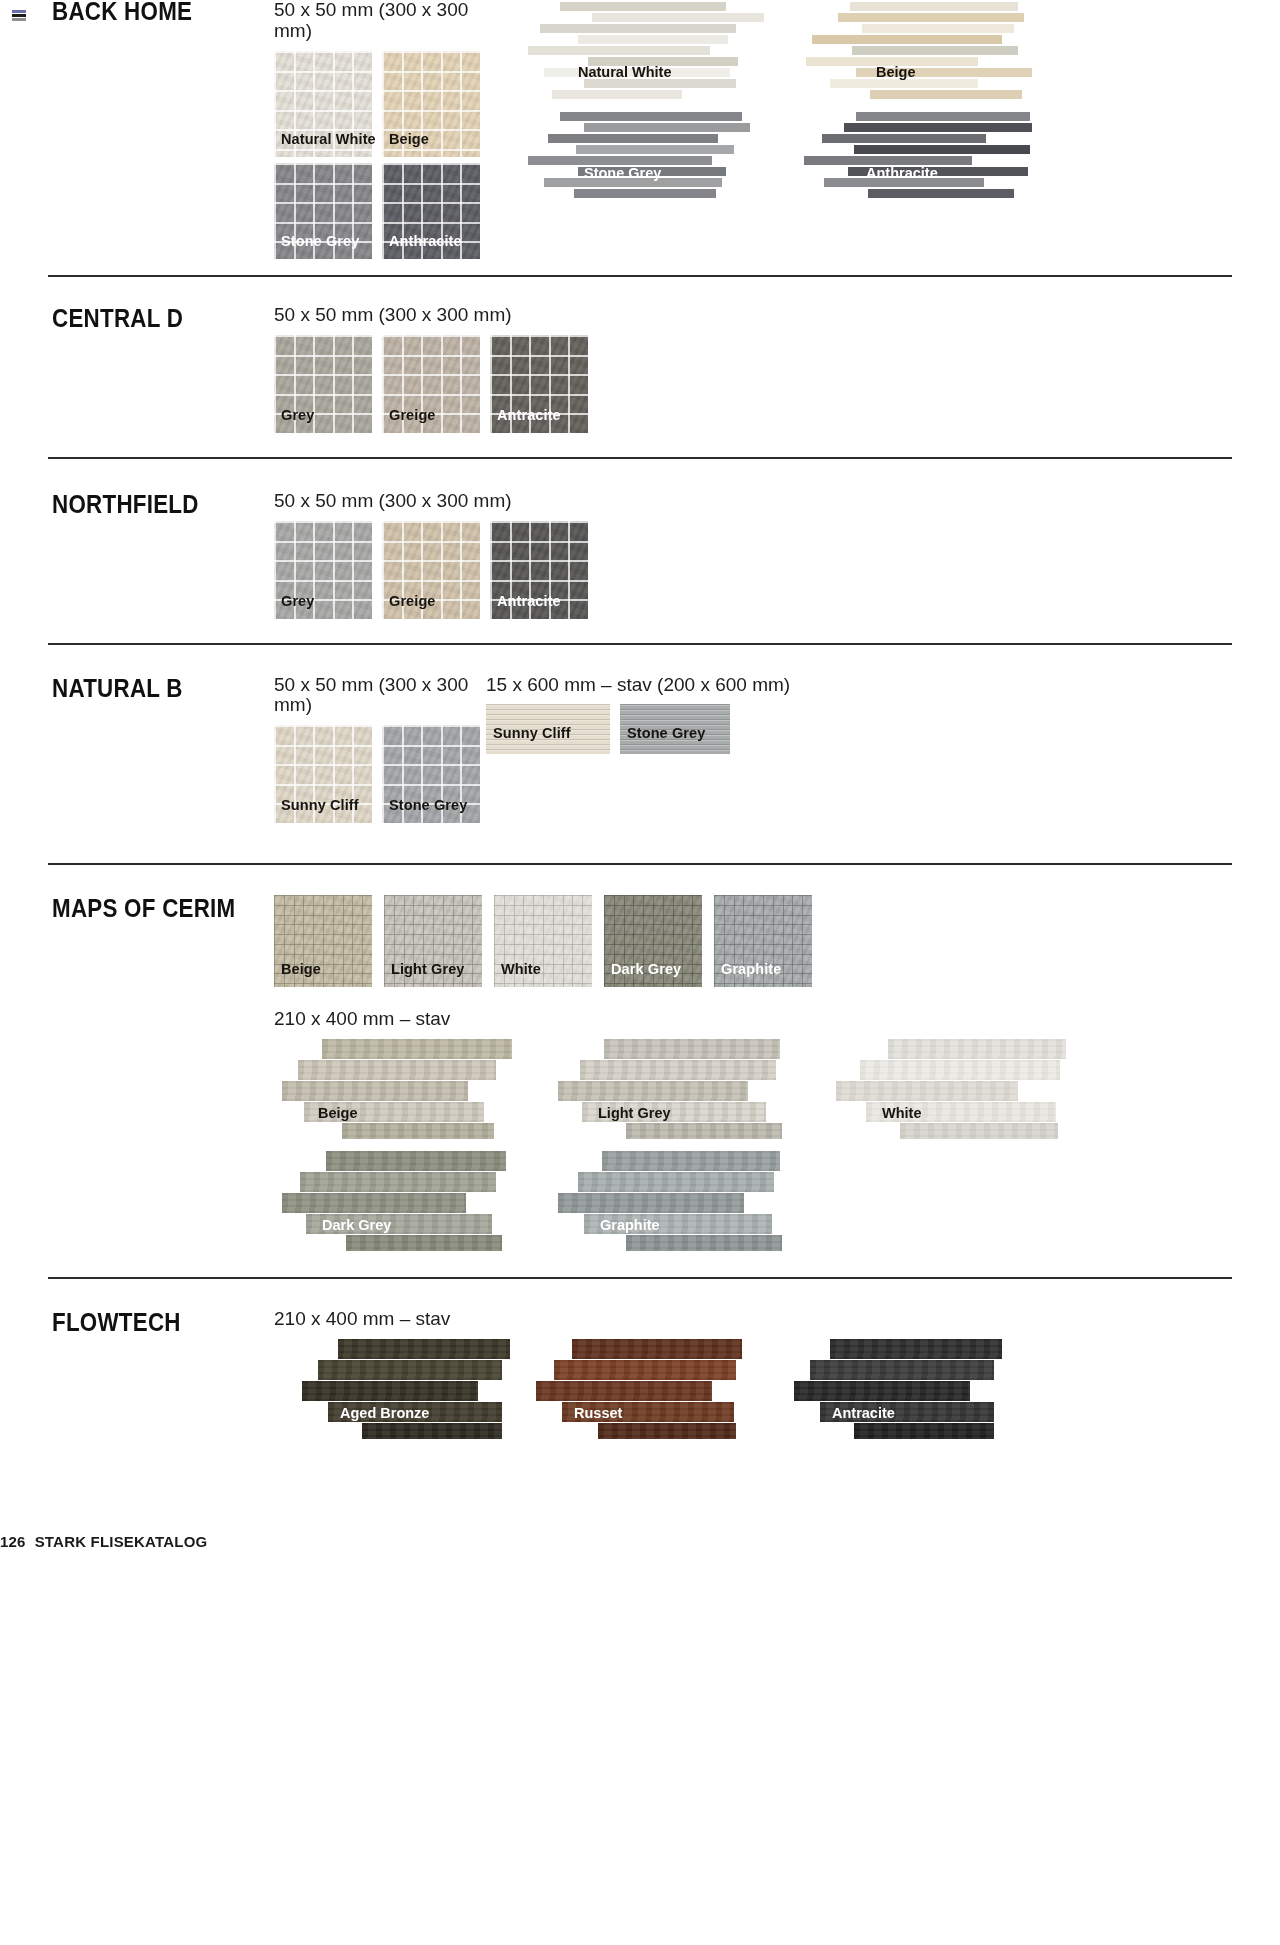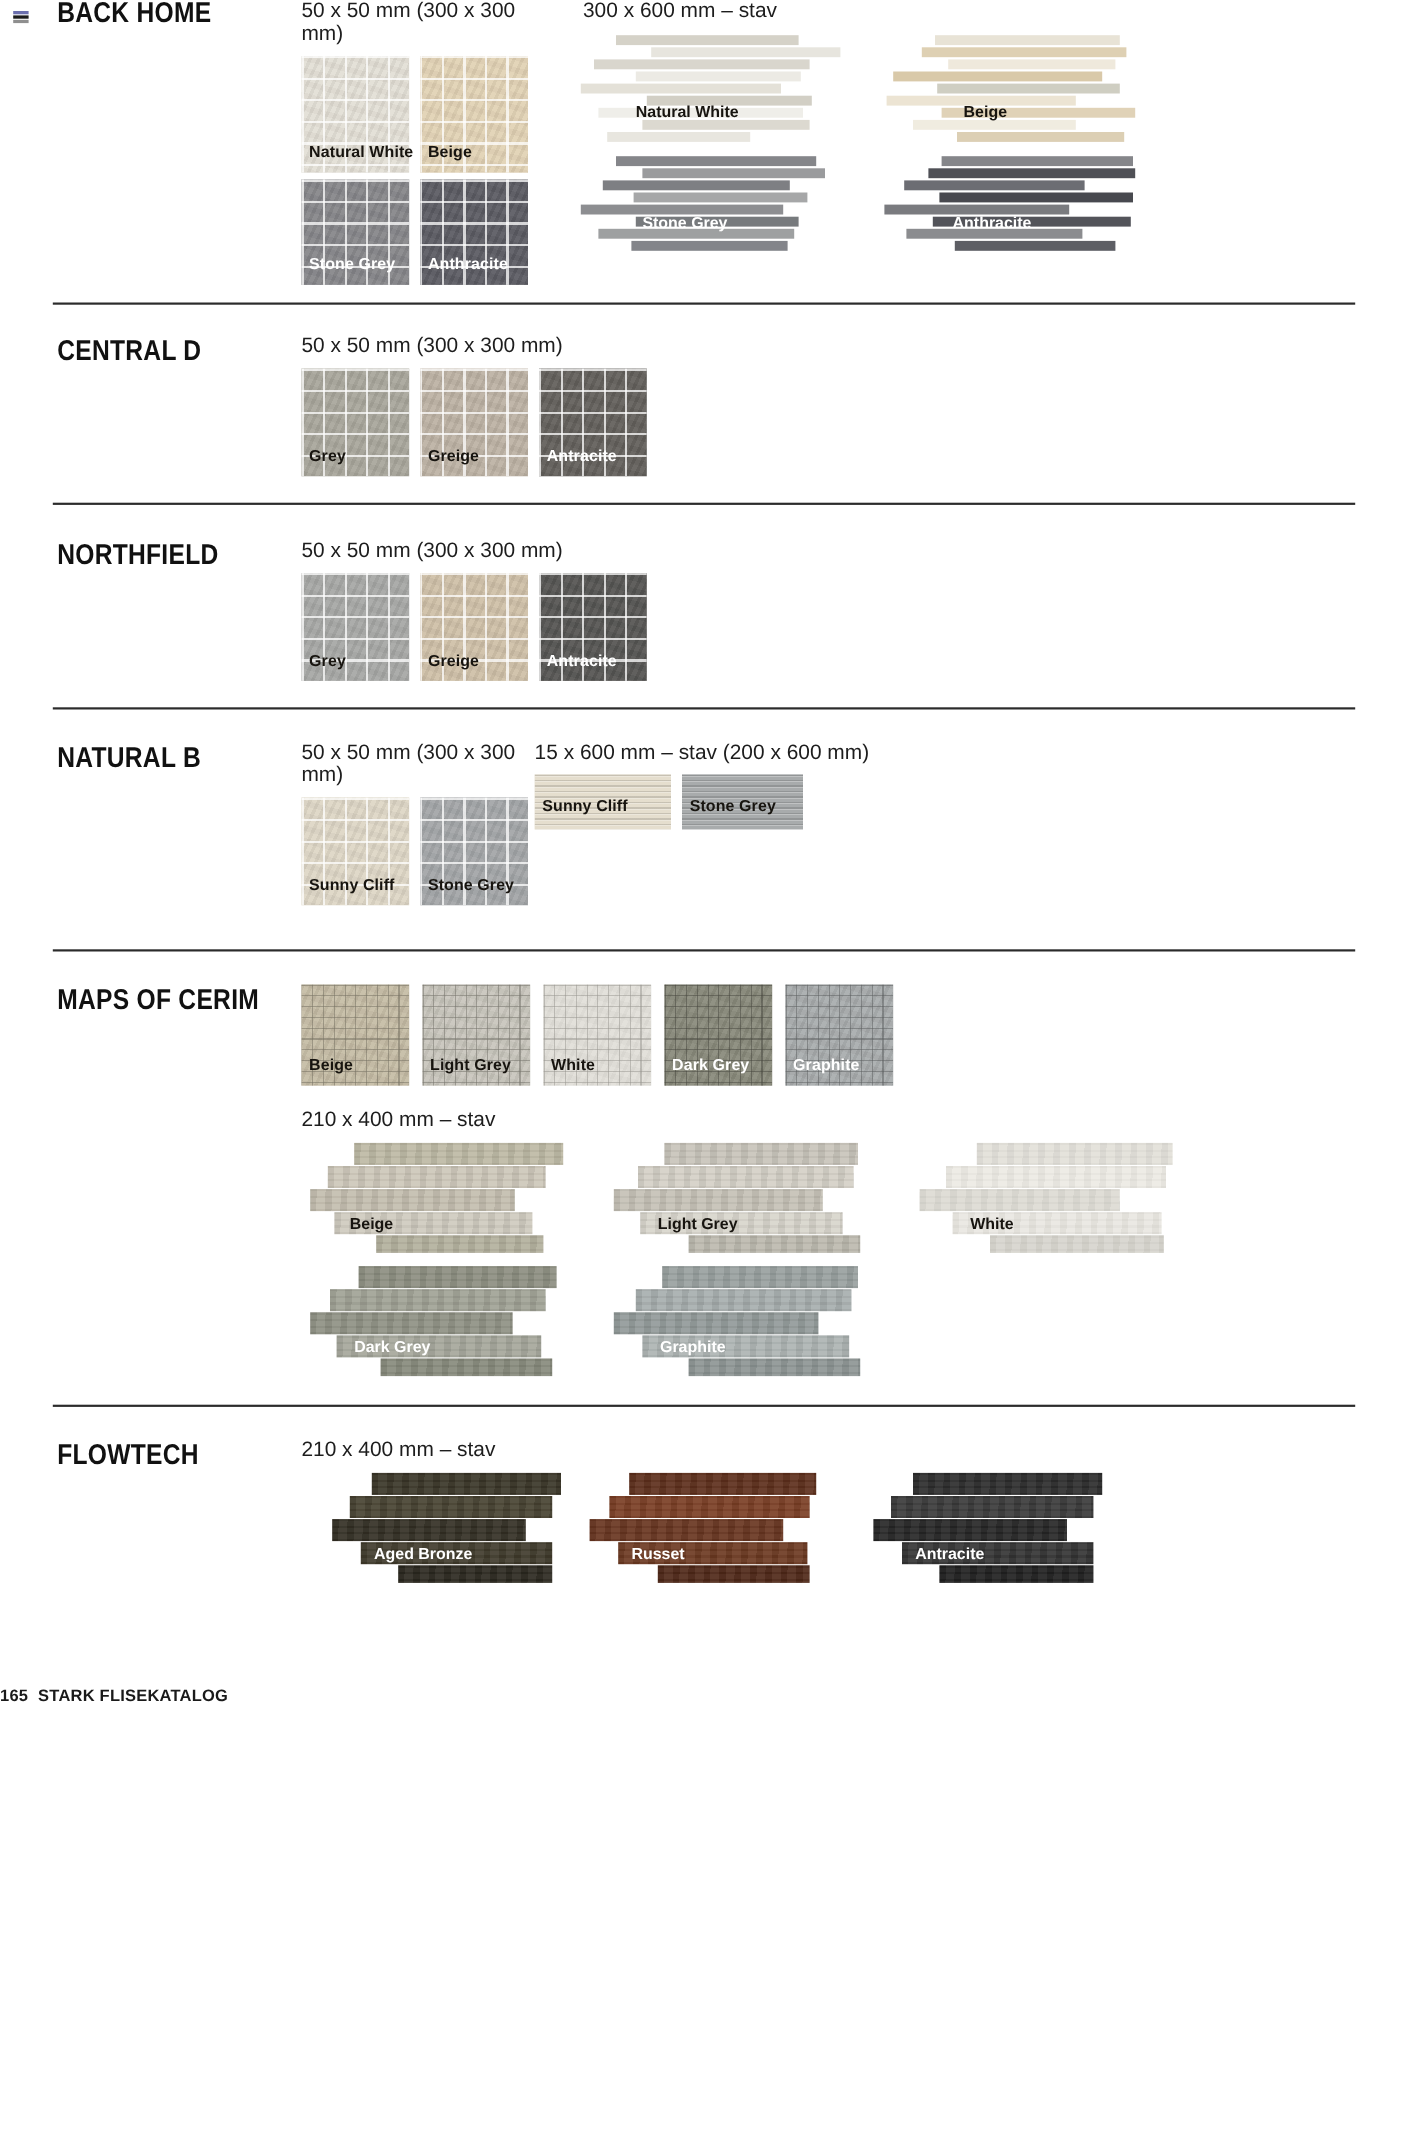--- a/index.html
+++ b/index.html
@@ -176,21 +176,20 @@
                 <div class="mosaic" style="width:98px;height:96px;--cell:19.6px;background:#5c5c63;">
                   <div class="noise"></div>
                     <div class="grid"></div>
                 </div>
                 <div class="swatch-label lbl-light">Anthracite</div>
               </div>
             </div>
           </div>
 
           <div class="col" style="margin-left:28px;width:700px;">
-            <div class="size-label">300 x 600 mm – stav</div>
             <div class="row">
 
               <div class="stav-thin" style="width:248px;height:106px;">
                 <div class="strip" style="left:30px;top:2px;width:166px;background:#d5d2c8;"></div>
                 <div class="strip" style="left:62px;top:13px;width:172px;background:#e7e5de;"></div>
                 <div class="strip" style="left:10px;top:24px;width:196px;background:#d9d6cd;"></div>
                 <div class="strip" style="left:48px;top:35px;width:150px;background:#eceae4;"></div>
                 <div class="strip" style="left:-2px;top:46px;width:182px;background:#e4e1d8;"></div>
                 <div class="strip" style="left:58px;top:57px;width:150px;background:#d2cfc5;"></div>
                 <div class="strip" style="left:14px;top:68px;width:186px;background:#efeee9;"></div>
@@ -567,16 +566,16 @@
                 <div class="ptex"></div>
               </div>
             <div class="stav-lbl lbl-light" style="left:42px;top:66px;">Antracite</div>
           </div>
         </div>
       </div>
     </div>
   </div>
 
   <div class="footer">
-    <span class="pg">165</span><span>STARK FLISEKATALOG</span>
+    <span class="pg">126</span><span>STARK FLISEKATALOG</span>
   </div>
 
 </div>
 
 </body></html>

